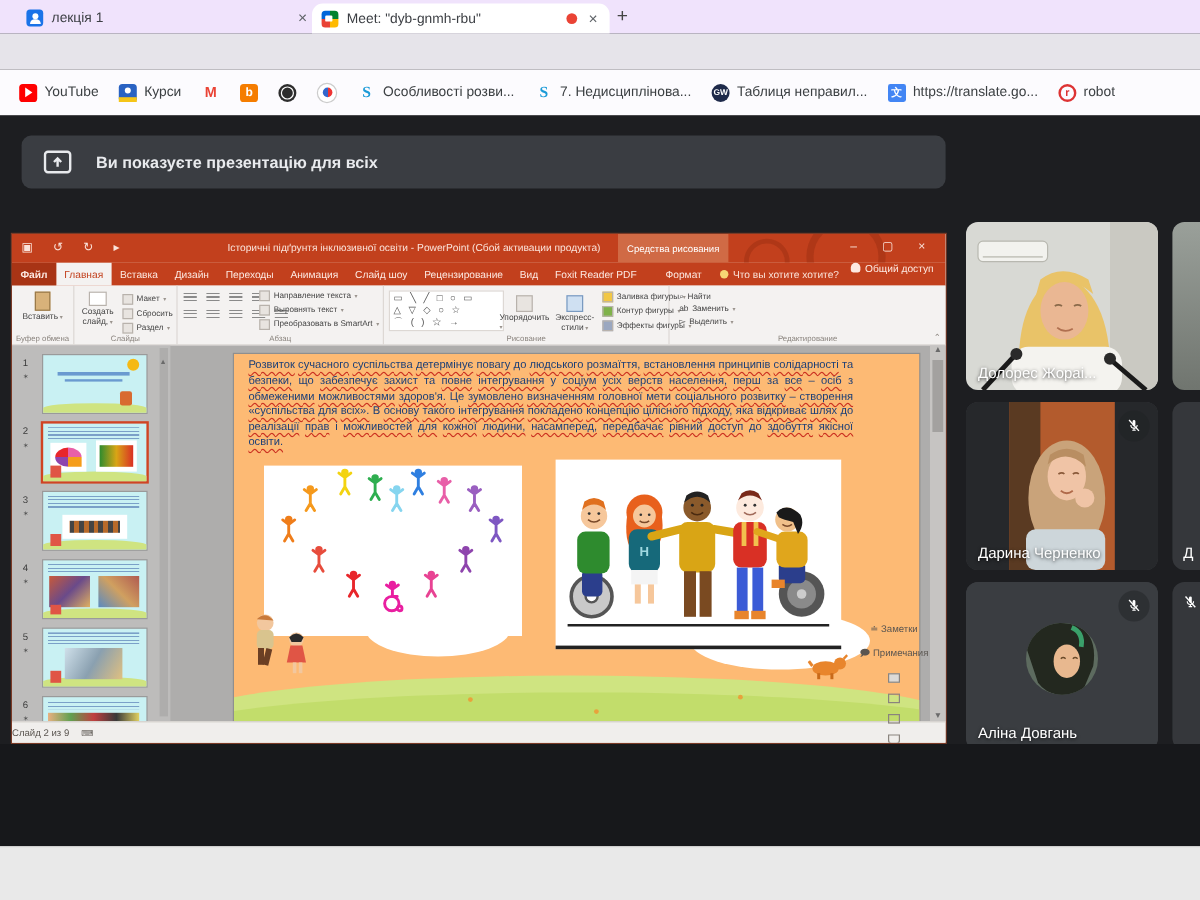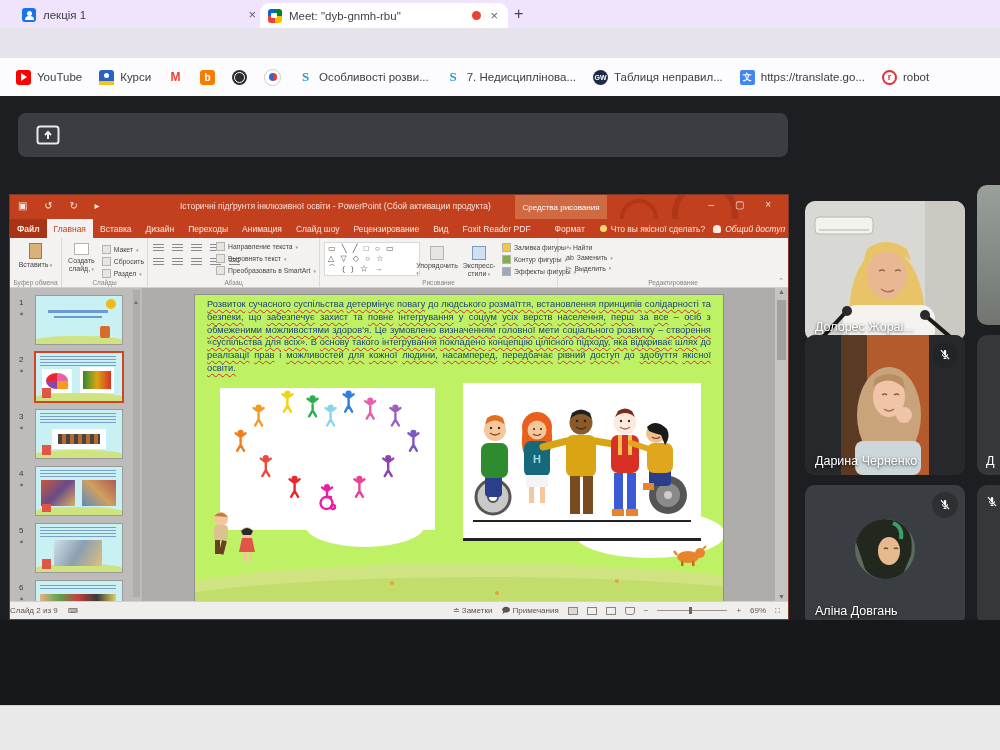--- a/index.html
+++ b/index.html
@@ -37,64 +37,64 @@
   .tile .mute{position:absolute;top:7px;right:7px;width:26px;height:26px;border-radius:50%;background:rgba(32,33,36,.45);display:flex;align-items:center;justify-content:center;}
   .ptile{position:absolute;left:977px;width:40px;height:140px;border-radius:10px;background:#35373b;overflow:hidden;}
   
   #bottombar{left:0;top:620px;width:1000px;height:85px;background:#17181b;}
   
   #taskbar{left:0;top:705px;width:1000px;height:45px;background:#e9e9e9;border-top:1px solid #cfcfcf;box-sizing:border-box;}
   
   #ppt{left:10px;top:195px;width:778px;height:424px;background:#f4f2f1;overflow:hidden;box-shadow:0 0 0 1px #7a3a26;}
   #ppt-title{position:absolute;left:0;top:0;width:100%;height:24px;background:#c2401d;overflow:hidden;}
   .deco{position:absolute;border:6px solid rgba(140,40,15,.35);border-radius:50%;}
-  #ppt-title-text{position:absolute;left:170px;top:6px;width:330px;font-size:8.5px;color:#fbe3da;white-space:nowrap;overflow:hidden;}
+  #ppt-title-text{position:absolute;left:170px;top:6px;width:330px;font-size:8.5px;color:#fbe3da;white-space:nowrap;overflow:hidden;text-align:center;}
   #ctxgroup{position:absolute;left:505px;top:0;width:92px;height:24px;background:#d06a45;color:#fff;font-size:8px;display:flex;align-items:center;justify-content:center;}
   #qat{position:absolute;left:8px;top:5px;color:#fbe3da;font-size:10px;letter-spacing:7px;}
   #winctl{position:absolute;right:8px;top:4px;color:#fbe3da;font-size:10px;letter-spacing:9px;}
   #ppt-menu{position:absolute;left:0;top:24px;width:100%;height:19px;background:#c2401d;display:flex;align-items:stretch;font-size:8.5px;color:#fde9e2;}
   .mtab{display:flex;align-items:center;padding:0 7px;white-space:nowrap;}
   .mtab.file{background:#a83415;font-weight:bold;}
   .mtab.active{background:#f4f2f1;color:#c2401d;}
   .mtab.ctx{margin-left:10px;}
   #tellme{display:flex;align-items:center;gap:4px;padding:0 8px;white-space:nowrap;color:#fbe3da;}
   .bulb{width:7px;height:7px;border-radius:50%;background:#f7d774;flex:none;}
-  #share{margin-left:auto;display:flex;align-items:center;gap:4px;padding-right:10px;white-space:nowrap;font-style:italic;}
+  #share{margin-left:auto;display:flex;gap:4px;padding-right:10px;white-space:nowrap;}
   .person-ic{width:8px;height:8px;border-radius:50% 50% 2px 2px;background:#fde9e2;}
   #ribbon{position:absolute;left:0;top:43px;width:100%;height:50px;background:#f4f2f1;border-bottom:1px solid #d3cfcb;box-sizing:border-box;display:flex;}
   .rgroup{position:relative;border-right:1px solid #ddd8d4;box-sizing:border-box;height:100%;}
   .glabel{position:absolute;bottom:1px;left:0;width:100%;text-align:center;font-size:6.5px;color:#8a847e;white-space:nowrap;}
   .rbig{display:flex;flex-direction:column;align-items:center;font-size:7px;color:#444;gap:2px;padding-top:5px;}
   .rsm{font-size:6.8px;color:#444;white-space:nowrap;display:flex;align-items:center;gap:3px;}
   .dd:after{content:" ▾";font-size:5px;color:#9a948e;}
   .icsq{width:9px;height:9px;background:#e8e4e0;border:1px solid #b8b2ac;box-sizing:border-box;flex:none;}
   .fbox{background:#fff;border:1px solid #b8b2ac;font-size:7px;color:#333;padding:0 2px;height:12px;line-height:12px;box-sizing:border-box;white-space:nowrap;overflow:hidden;}
   .fontbtns{font-size:8.5px;color:#3a3a3a;letter-spacing:3px;white-space:nowrap;}
   .lines{display:inline-block;width:11px;height:8px;background:repeating-linear-gradient(#8a8a8a 0 1px,transparent 1px 3px);}
   .shapes{font-size:8px;color:#555;line-height:10px;letter-spacing:2px;white-space:nowrap;}
   #ppt-body{position:absolute;left:0;top:93px;width:100%;height:313px;background:#aeadac;}
   #thumbpanel{position:absolute;left:0;top:0;width:132px;height:100%;background:#bdbcbb;overflow:hidden;}
   .thumb{position:absolute;left:26px;width:86px;height:48px;background:#c9f1f3;box-shadow:0 0 0 1px #9a9a9a;}
   .thumb.sel{box-shadow:0 0 0 2px #d04423;}
   .tnum{position:absolute;left:9px;width:14px;font-size:8px;color:#3a3a3a;}
   .tstar{position:absolute;left:9px;font-size:6px;color:#555;}
   .tscroll{position:absolute;right:2px;top:2px;width:7px;height:98%;background:#aeadac;}
-  #slide{position:absolute;left:185px;top:7px;width:528px;height:312px;background:#bef264;overflow:hidden;box-shadow:0 0 0 1px #8f8f8f;}
+  #slide{position:absolute;left:185px;top:7px;width:528px;height:312px;background:#fdba74;overflow:hidden;box-shadow:0 0 0 1px #8f8f8f;padding-left:43px;}
   #slidetext{position:absolute;left:12px;top:3px;width:504px;font-size:9.3px;line-height:1.38;color:#1c3f77;text-align:justify;}
   .wv{text-decoration:underline;text-decoration-style:wavy;text-decoration-color:#cc3322;text-decoration-thickness:.5px;text-underline-offset:1.5px;}
   #img-heart{position:absolute;left:25px;top:93px;width:215px;height:142px;background:#fff;}
   #img-kids{position:absolute;left:268px;top:88px;width:238px;height:158px;background:#fff;border-bottom:3px solid #222;box-sizing:border-box;}
   .cloud{position:absolute;background:#fff;border-radius:50%;}
   #grass1{position:absolute;left:-40px;bottom:-26px;width:640px;height:70px;background:#cfe481;border-radius:50%;}
   #grass2{position:absolute;left:-60px;bottom:-40px;width:700px;height:70px;background:#c2dd6b;border-radius:50%;}
   .gdot{position:absolute;width:4px;height:4px;border-radius:50%;background:#e8a23c;}
   #vscroll{position:absolute;right:0;top:0;width:13px;height:100%;background:#c6c4c2;font-size:7px;color:#6a6a6a;text-align:center;}
   #vthumb{position:absolute;left:2px;top:12px;width:9px;height:60px;background:#a3a19f;}
   #ppt-status{position:absolute;left:0;top:406px;width:100%;height:18px;background:#f0eeec;border-top:1px solid #d3cfcb;box-sizing:border-box;display:flex;align-items:center;font-size:8px;color:#5a5550;}
-  #ppt-status .right{margin-left:auto;display:flex;align-items:center;gap:9px;padding-right:8px;}
+  #ppt-status .right{margin-left:auto;display:flex;align-items:center;gap:9px;padding-right:8px;flex-direction:column;}
   .viewic{width:10px;height:8px;border:1px solid #8a847e;box-sizing:border-box;}
   .ztrack{width:70px;height:1px;background:#9a948e;position:relative;}
   .zknob{position:absolute;left:32px;top:-3px;width:3px;height:7px;background:#6a655f;}
   
   svg{display:block;}
 </style>
 </head>
 <body>
 
 <div id="screen">
@@ -177,20 +177,21 @@
         <span class="bmi" style="border:2px solid #d33;border-radius:50%;color:#d33;font-size:9px;box-sizing:border-box;">r</span>
         <span>robot</span>
       </span>
     </div>
 
   <div class="abs" id="banner">
     <svg width="24" height="20" viewBox="0 0 24 20">
       <rect x="1.5" y="1.5" width="21" height="17" rx="2.5" fill="none" stroke="#e8eaed" stroke-width="2"></rect>
       <path d="M12 14V7.5 M9 10l3-3 3 3" fill="none" stroke="#e8eaed" stroke-width="2"></path>
     </svg>
+    <span class="txt">Ви показуєте презентацію для всіх</span>
   </div>
 
   <div class="abs" id="ppt">
     <div id="ppt-title">
       <div class="deco" style="width:54px;height:54px;right:50px;top:-14px;"></div>
       <div class="deco" style="width:30px;height:30px;right:130px;top:4px;border-width:4px;"></div>
       <span id="qat">▣ ↺ ↻ ▸</span>
       <span id="ppt-title-text">Історичні підґрунтя інклюзивної освіти - PowerPoint (Сбой активации продукта)</span>
       <span id="ctxgroup">Средства рисования</span>
       <span id="winctl">– ▢ ×</span>
@@ -202,21 +203,21 @@
         <span class="mtab">Дизайн</span>
         <span class="mtab">Переходы</span>
         <span class="mtab">Анимация</span>
         <span class="mtab">Слайд шоу</span>
         <span class="mtab">Рецензирование</span>
         <span class="mtab">Вид</span>
         <span class="mtab">Foxit Reader PDF</span>
         <span class="mtab ctx">Формат</span>
         <span id="tellme">
           <span class="bulb"></span>
-          <span>Что вы якісної сделать?</span>
+          <span>Что вы хотите хотите?</span>
         </span>
         <span id="share">
           <span class="person-ic"></span>
           <span>Общий доступ</span>
         </span>
       </div>
 
     <div id="ribbon">
       <div class="rgroup" style="width:52px;">
         <div class="rbig">
@@ -554,21 +555,21 @@
             <span class="zknob"></span>
           </span>
         <span>+</span>
         <span>69%</span>
         <span style="font-size:7px;">⛶</span>
       </div>
     </div>
   </div>
 
   <div id="tiles">
-      <div class="tile" style="top: 201px;">
+      <div class="tile" style="top: 185px;">
         <svg width="160" height="140" viewBox="0 0 160 140">
           <rect width="160" height="140" fill="#d8d9d4"></rect>
           <rect x="120" y="0" width="40" height="140" fill="#cac9c2"></rect>
           <rect x="10" y="16" width="58" height="17" rx="4" fill="#f2f2ee" stroke="#b8b8b0"></rect>
           <path d="M14 29h50" stroke="#c8c8c0" stroke-width="1.5"></path>
           <path d="M45 140 Q38 60 80 44 Q124 58 120 140 Z" fill="#e9c368"></path>
           <ellipse cx="82" cy="74" rx="20" ry="24" fill="#eab793"></ellipse>
           <path d="M58 62 Q80 38 106 60 L102 48 Q80 34 62 48 Z" fill="#e9c368"></path>
           <path d="M74 70q3-2 6 0M90 70q3-2 6 0" stroke="#8a6a4a" stroke-width="1.5" fill="none"></path>
           <path d="M76 88q6 5 13 1" stroke="#b07050" stroke-width="1.5" fill="none"></path>

